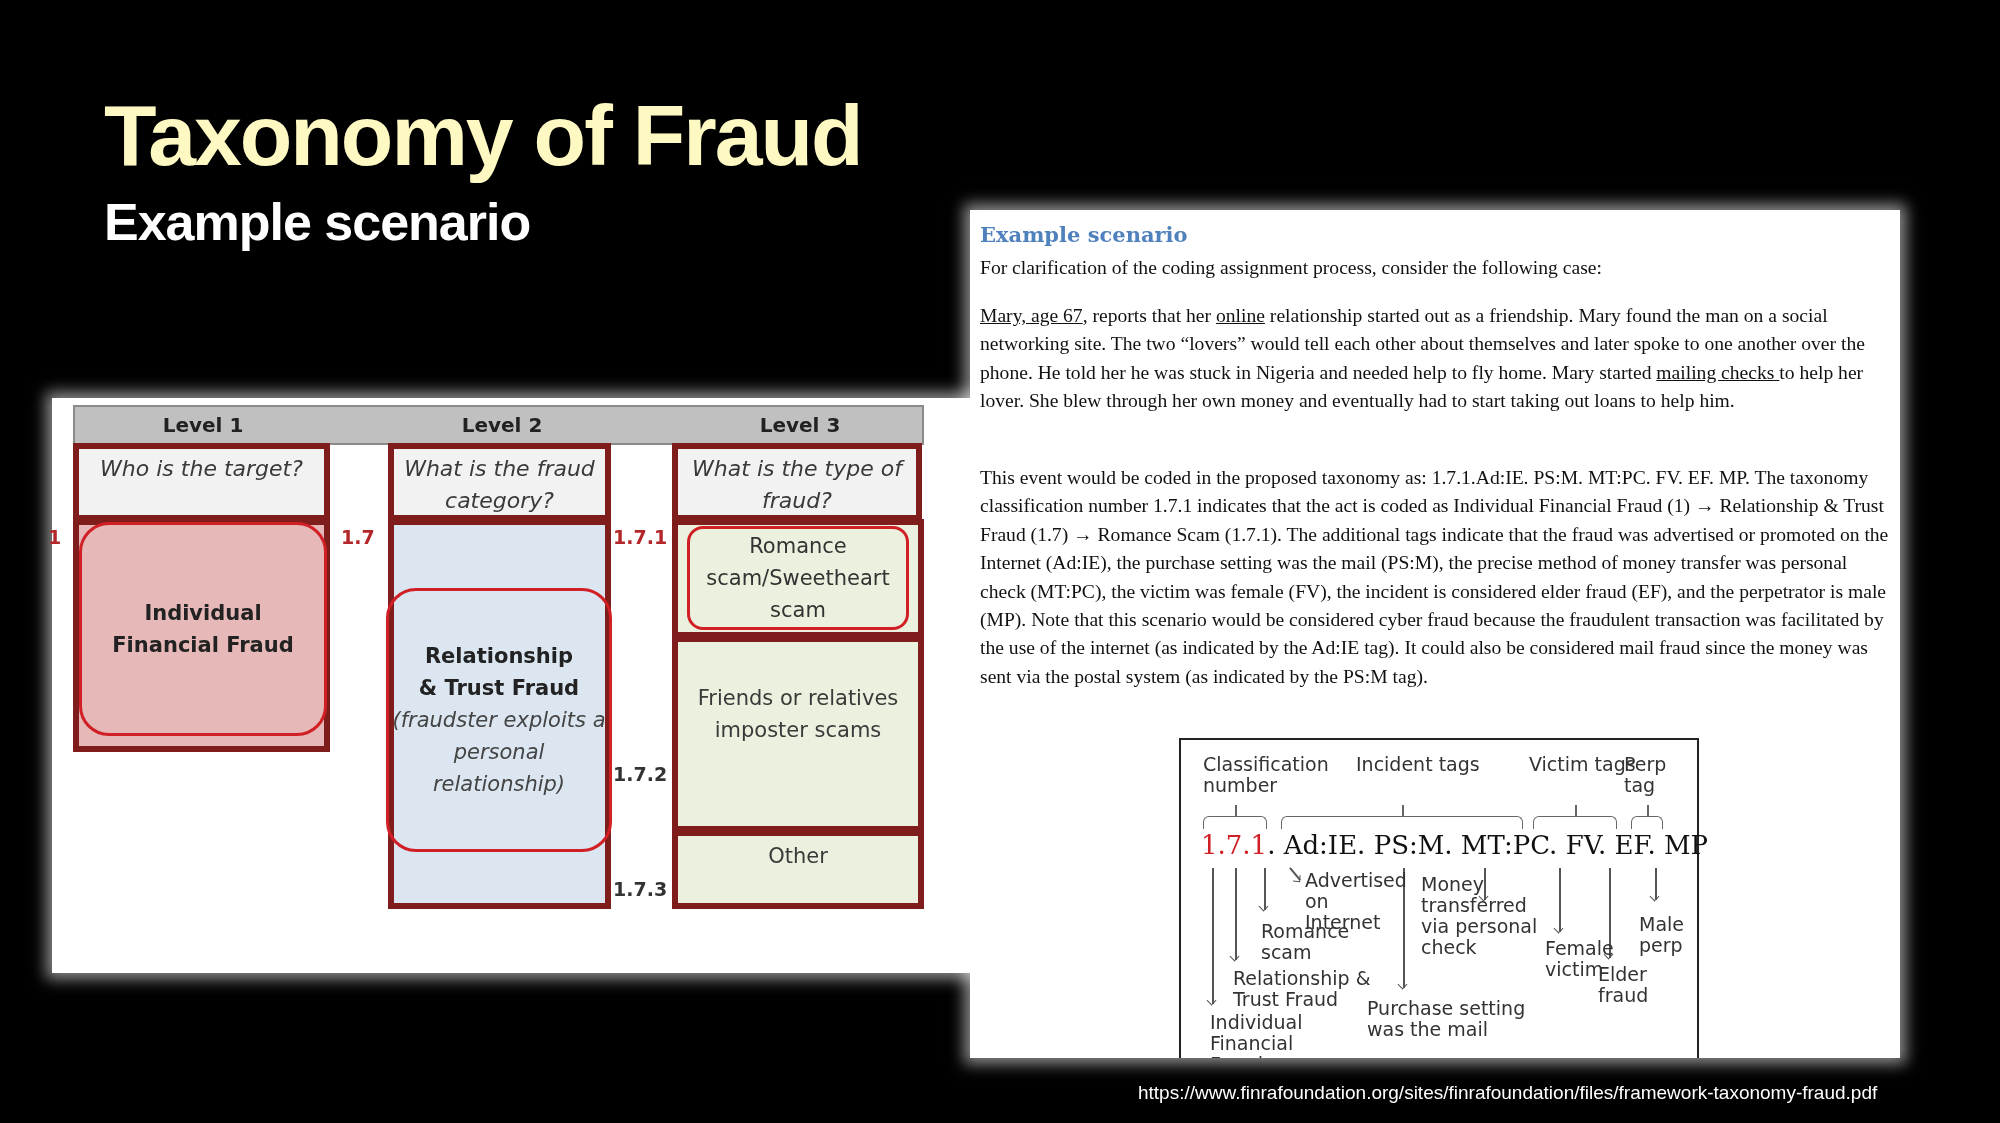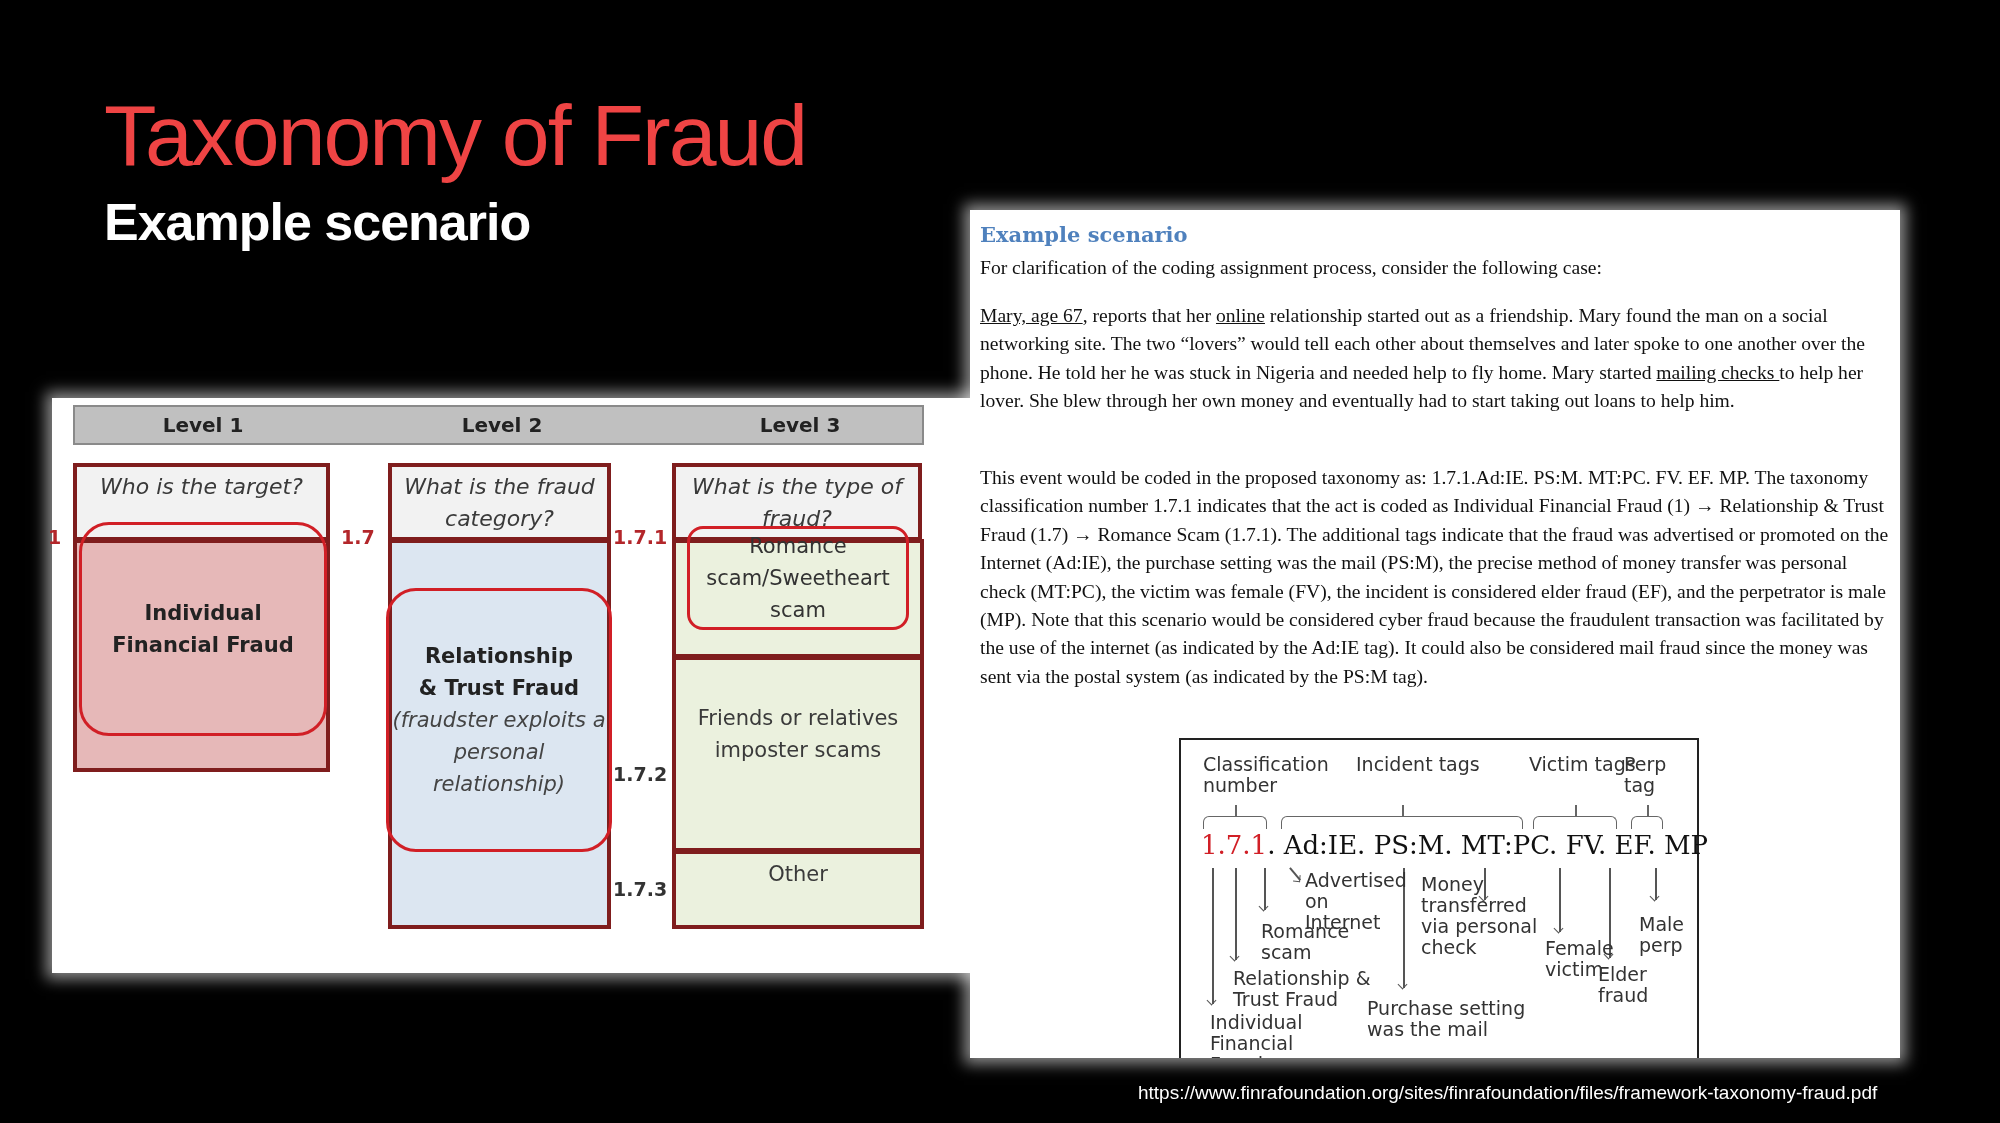--- a/index.html
+++ b/index.html
@@ -1,22 +1,22 @@
 <!DOCTYPE html>
 <html><head>
 <meta charset="utf-8">
 <style>
   html,body{margin:0;padding:0;}
   body{width:2000px;height:1123px;background:#000;position:relative;overflow:hidden;font-family:"Liberation Sans",sans-serif;}
-  .title{position:absolute;left:104px;top:92px;color:#ef4444;font-weight:normal;font-size:86px;letter-spacing:-2px;line-height:1;}
+  .title{position:absolute;left:104px;top:92px;color:#fef9c3;font-weight:bold;font-size:86px;letter-spacing:-2px;line-height:1;}
   .subtitle{position:absolute;left:104px;top:196px;color:#fff;font-weight:bold;font-size:52px;letter-spacing:-1px;line-height:1;}
   .panel{position:absolute;background:#fff;box-shadow:0 0 14px 6px rgba(255,255,255,0.55);}
   #left-panel{left:52px;top:398px;width:944px;height:575px;}
   #right-panel{left:970px;top:210px;width:930px;height:848px;overflow:hidden;}
-  .cell{position:absolute;box-sizing:border-box;border:4px solid #7f1d1d;font-family:"DejaVu Sans",sans-serif;color:#3a3a3a;text-align:center;display:flex;flex-direction:column;align-items:center;margin-top:20px;}
+  .cell{position:absolute;box-sizing:border-box;border:6px solid #7f1d1d;font-family:"DejaVu Sans",sans-serif;color:#3a3a3a;text-align:center;display:flex;flex-direction:column;align-items:center;}
   .hdr{position:absolute;left:21px;top:7px;width:851px;height:40px;background:#c0c0c0;border:2px solid #8a8a8a;box-sizing:border-box;}
   .hdr span{position:absolute;top:6px;font-family:"DejaVu Sans",sans-serif;font-weight:bold;font-size:20px;color:#222;transform:translateX(-50%);}
   .q{background:#f2f2f2;font-style:italic;font-size:22px;line-height:32px;padding-top:4px;justify-content:flex-start;}
   .num{position:absolute;font-family:"DejaVu Sans",sans-serif;font-weight:bold;font-size:19px;}
   .red{color:#b3262a;}
   .dark{color:#333;}
   .rbox{position:absolute;box-sizing:border-box;border:3px solid #d11f26;border-radius:30px;display:flex;flex-direction:column;align-items:center;justify-content:center;text-align:center;font-family:"DejaVu Sans",sans-serif;color:#333;}
   .doc{font-family:"Liberation Serif",serif;color:#111;font-size:19.6px;line-height:28.4px;position:absolute;left:10px;width:912px;}
   .doc-h{position:absolute;left:10px;top:12px;font-family:"DejaVu Serif",serif;font-weight:bold;color:#4f81bd;font-size:21px;}
   .u{text-decoration:underline;}

